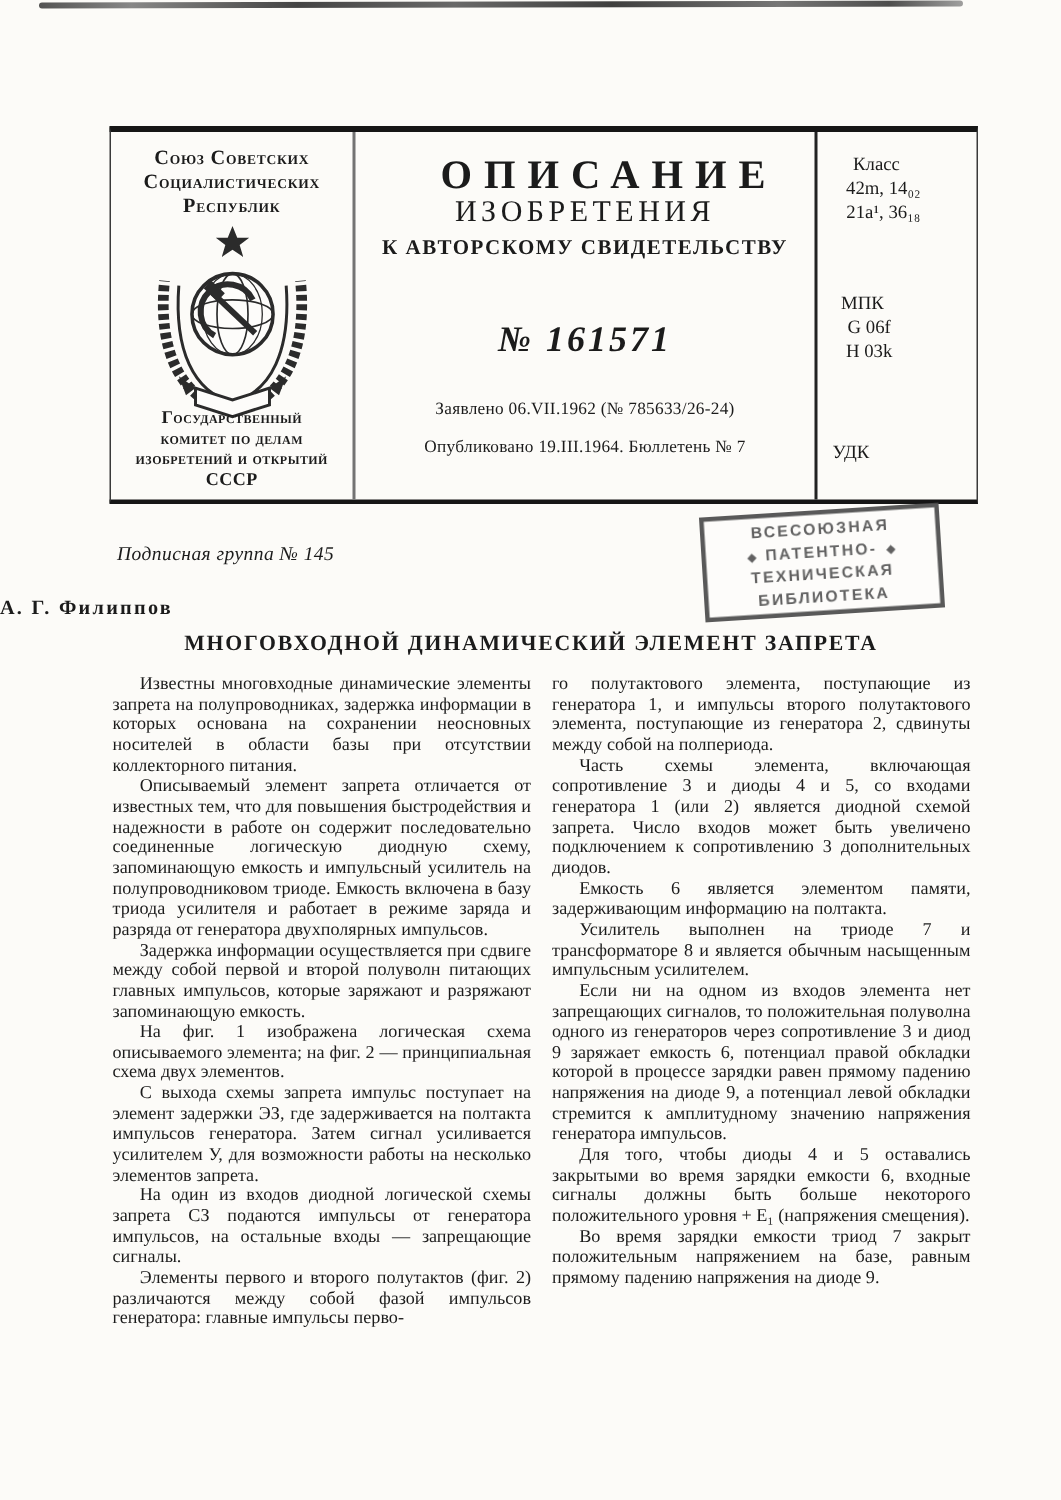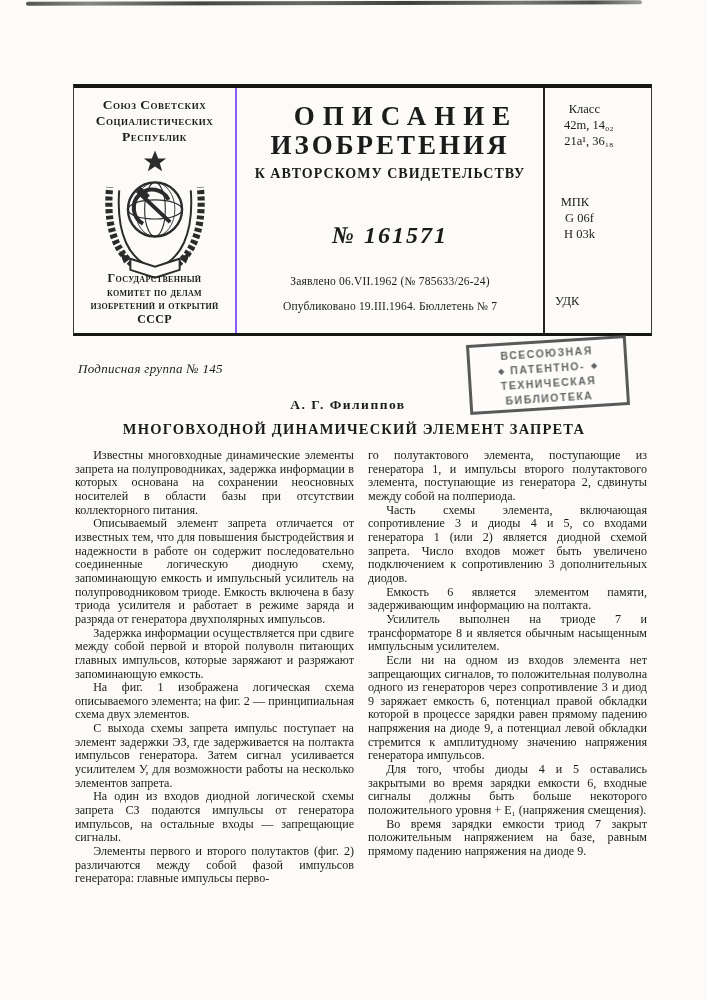--- a/index.html
+++ b/index.html
@@ -13,29 +13,29 @@
     background:linear-gradient(90deg,#2a2a2a 0%,#6a6a6a 10%,#161616 28%,#444 45%,#101010 62%,#555 80%,#222 92%,#888 100%);
     opacity:.8;border-radius:2px;transform:rotate(-0.12deg);
   }
   
   .header-box{
     position:absolute;left:73px;top:84px;width:579px;height:252px;
     border-top:4px solid #161616;border-bottom:3px solid #161616;
     border-left:1px solid #3a3a3a;border-right:1px solid #3a3a3a;
     display:flex;box-sizing:border-box;
   }
-  .h-left{width:163px;border-right:2px solid #8b5cf6;box-sizing:border-box;
+  .h-left{width:163px;border-right:2px solid #737373;box-sizing:border-box;
     text-align:center;position:relative;padding-top:9px;}
   .org-top{font-weight:bold;font-size:13.5px;line-height:16px;font-variant:small-caps;letter-spacing:.5px;}
   .emblem-wrap{margin-top:4px;}
   .org-bottom{position:absolute;bottom:7px;left:0;width:100%;
     font-weight:bold;font-size:12px;line-height:13.5px;font-variant:small-caps;letter-spacing:.3px;}
   .h-center{flex:1;border-right:2px solid #222;text-align:center;position:relative;}
   .doc-line1{margin-top:13px;font-size:27px;font-weight:bold;letter-spacing:8px;padding-left:32px;}
-  .doc-line2{font-size:27px;font-weight:bold;letter-spacing:3px;margin-top:-2px;}
+  .doc-line2{font-size:20px;font-weight:normal;letter-spacing:3px;margin-top:-2px;}
   .doc-sub{font-size:14px;font-weight:bold;letter-spacing:1px;margin-top:5px;}
   .patent-no{font-size:24px;font-weight:bold;margin-top:40px;letter-spacing:2px;font-style:italic;}
   .filed{font-size:11.5px;margin-top:26px;letter-spacing:.2px;}
   .published{font-size:11.5px;margin-top:13px;letter-spacing:.2px;}
   .h-right{width:106px;box-sizing:border-box;position:relative;font-size:12.5px;text-align:center;}
   .class-block{position:absolute;top:13px;left:10px;line-height:16px;}
   .mpk-block{position:absolute;top:106px;left:10px;line-height:16px;}
   .udk-block{position:absolute;top:206px;left:10px;}
   .indent-val{padding-left:9px;white-space:nowrap;}
   
@@ -43,21 +43,21 @@
   .stamp{
     position:absolute;left:468px;top:340px;width:160px;height:70px;
     border:3px solid #4c4c4c;transform:rotate(-3.6deg);box-sizing:border-box;
     text-align:center;color:#555;
     font-family:"Liberation Sans","DejaVu Sans",sans-serif;
     font-size:10.5px;font-weight:bold;letter-spacing:1.5px;line-height:15px;
     padding-top:3px;filter:blur(.35px);opacity:.92;background:rgba(255,255,255,.4);
   }
   .stamp-row{display:flex;justify-content:center;align-items:center;gap:6px;}
   .stamp-diamond{font-size:8px;letter-spacing:0;}
-  .author{position:absolute;left:0;top:397px;width:696px;text-align:center;
+  .author{position:absolute;left:0;top:397px;width:696px;text-align:left;
     font-weight:bold;font-size:13.5px;letter-spacing:1.5px;}
   .title{position:absolute;left:34px;top:421px;width:640px;text-align:center;
     font-weight:bold;font-size:14.5px;letter-spacing:1.2px;}
   
   .columns{position:absolute;left:75px;top:449px;width:572px;display:flex;gap:14px;}
   .col{width:279px;font-size:12.1px;line-height:13.65px;text-align:justify;}
   .col p{margin:0;text-indent:1.5em;}
   .col p.cont{text-indent:0;}
 </style>
 </head>

